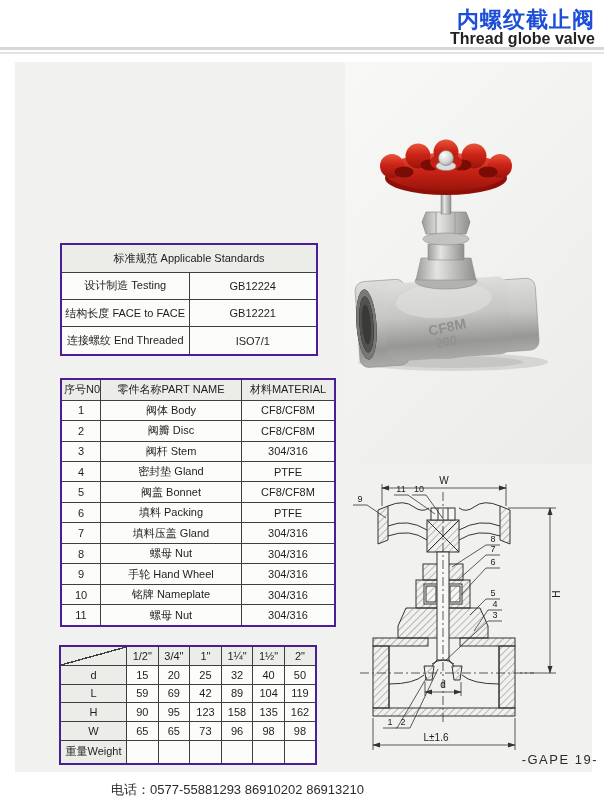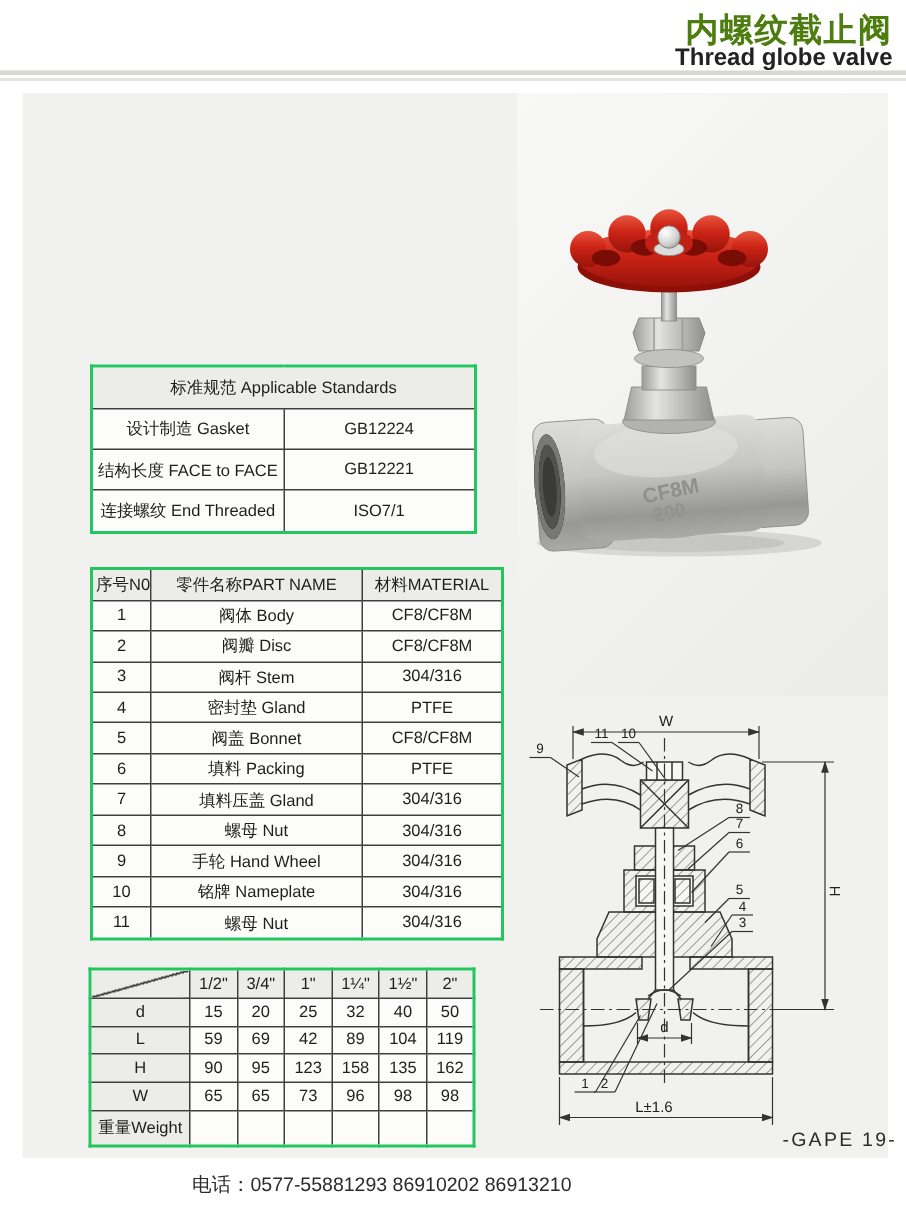--- a/index.html
+++ b/index.html
@@ -1,38 +1,38 @@
 <!DOCTYPE html>
 <html><head>
 <meta charset="utf-8">
 <style>
   html,body{margin:0;padding:0;background:#fff;}
   .page{position:relative;width:604px;height:808px;background:#ffffff;overflow:hidden;
         font-family:"Liberation Sans","DejaVu Sans",sans-serif;color:#1e1e1e;}
-  .title-zh{position:absolute;top:5px;right:9px;font-size:22px;font-weight:bold;color:#4d7c0f;letter-spacing:1px;}
+  .title-zh{position:absolute;top:5px;right:9px;font-size:22px;font-weight:bold;color:#1d4ed8;letter-spacing:1px;}
   .title-en{position:absolute;top:30px;right:9px;font-size:16px;font-weight:bold;color:#222;}
   .rule1{position:absolute;left:0;top:47px;width:604px;height:3px;background:#d7d7d5;}
   .rule2{position:absolute;left:0;top:52px;width:604px;height:2px;background:#e3e3e1;}
   .content{position:absolute;left:15px;top:62px;width:577px;height:710px;background:#f1f1ef;}
   .photo-panel{position:absolute;left:330px;top:0px;width:247px;height:402px;
                background:linear-gradient(135deg,#f8f8f6 0%,#f1f1ef 55%,#ebebe9 100%);}
   table.tbl{position:absolute;border-collapse:collapse;table-layout:fixed;background:#fcfcfb;
-            border:2px solid #22c55e;}
+            border:2px solid #4c1d95;}
   .tbl td{border:1px solid #3f3f3f;font-size:11px;color:#1e1e1e;text-align:center;
           vertical-align:middle;padding:0 2px;background:#fcfcfb;overflow:hidden;white-space:nowrap;}
   .tbl td.shade{background:#ececE9;background:#ecece9;}
   .standards{left:45px;top:181px;width:258px;height:113px;}
   .parts{left:45px;top:316px;width:258px;height:249px;}
   .dims{left:44px;top:583px;width:258px;height:120px;}
   td.diag{background:linear-gradient(to bottom right,
           #ecece9 calc(50% - 0.7px),#3f3f3f calc(50% - 0.7px),
           #3f3f3f calc(50% + 0.7px),#ecece9 calc(50% + 0.7px));}
   .drawing-box{position:absolute;left:333px;top:406px;width:244px;height:300px;}
   .photo-svg{position:absolute;left:0;top:38px;}
-  .footer-phone{position:absolute;left:128px;top:781px;font-size:13px;color:#2b2b2b;}
+  .footer-phone{position:absolute;left:111px;top:781px;font-size:13px;color:#2b2b2b;}
   .footer-code{position:absolute;right:6px;top:752px;font-size:13px;color:#2b2b2b;letter-spacing:1.5px;}
   svg text{font-family:"Liberation Sans","DejaVu Sans",sans-serif;}
 </style>
 </head>
 <body>
 
 <div class="page">
 
   <div class="title-zh">内螺纹截止阀</div>
   <div class="title-en">Thread globe valve</div>
@@ -114,21 +114,21 @@
         </g>
       </svg>
     </div>
 
     <table class="tbl standards">
       <tbody>
           <tr>
         <td colspan="2" class="shade">标准规范 Applicable Standards</td>
       </tr>
       <tr>
-        <td style="width:128px">设计制造 Gasket</td>
+        <td style="width:128px">设计制造 Testing</td>
         <td style="width:130px">GB12224</td>
       </tr>
       <tr>
         <td>结构长度 FACE to FACE</td>
         <td>GB12221</td>
       </tr>
       <tr>
         <td>连接螺纹 End Threaded</td>
         <td>ISO7/1</td>
       </tr>

